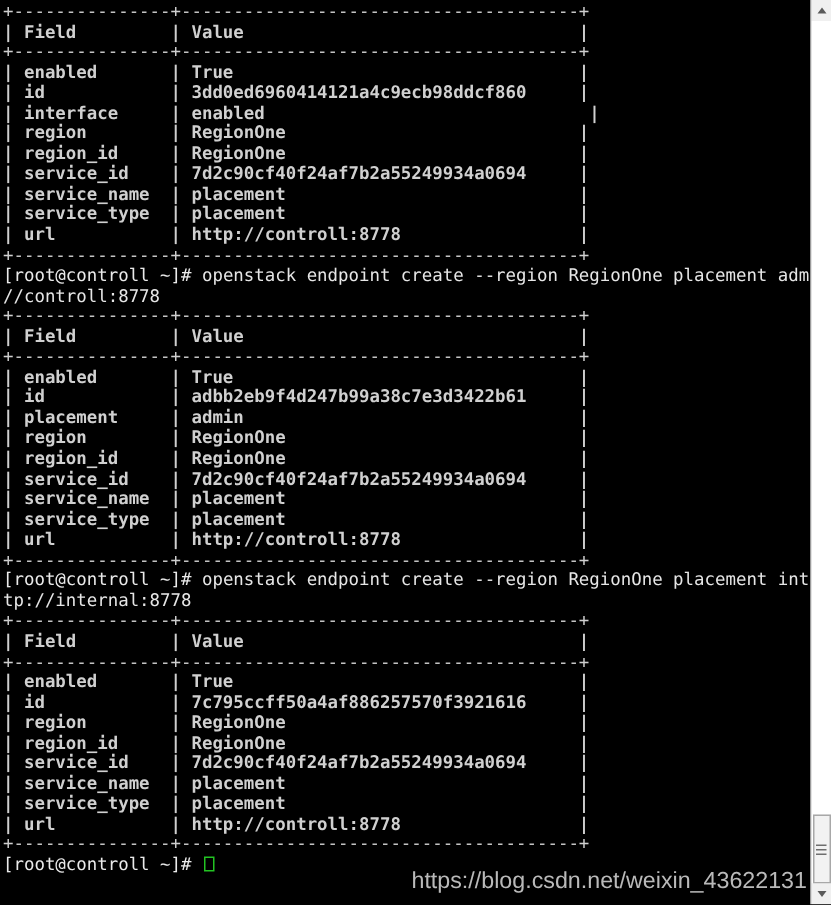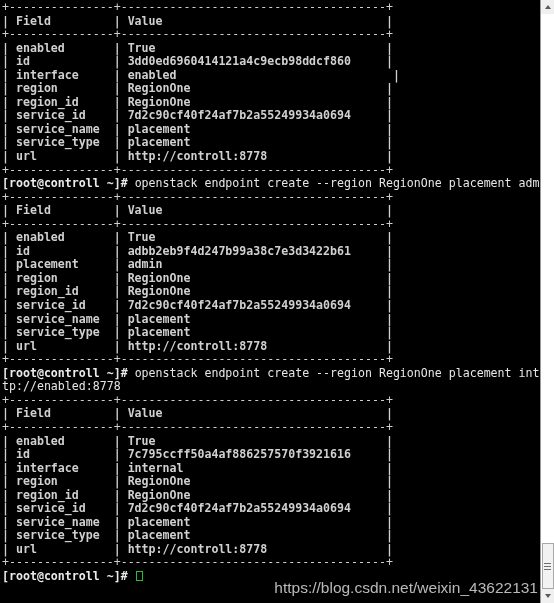--- a/index.html
+++ b/index.html
@@ -50,21 +50,21 @@
     color: #cfcfcf;
   }
   
   .tcell {
     color: #d0d0d0;
     font-weight: bold;
   }
   
   .prompt {
     color: #eaeaea;
-    font-weight: bold;
+    font-weight: normal;
   }
   .cmd {
     color: #e6e6e6;
   }
 
   
   .cursor {
     display: inline-block;
     width: 7px;
     height: 10px;
@@ -163,41 +163,41 @@
       <div class="line"><span class="tcell">| id            | 3dd0ed6960414121a4c9ecb98ddcf860     |</span></div>
       <div class="line"><span class="tcell">| interface     | enabled                               |</span></div>
       <div class="line"><span class="tcell">| region        | RegionOne                            |</span></div>
       <div class="line"><span class="tcell">| region_id     | RegionOne                            |</span></div>
       <div class="line"><span class="tcell">| service_id    | 7d2c90cf40f24af7b2a55249934a0694     |</span></div>
       <div class="line"><span class="tcell">| service_name  | placement                            |</span></div>
       <div class="line"><span class="tcell">| service_type  | placement                            |</span></div>
       <div class="line"><span class="tcell">| url           | http://controll:8778                 |</span></div>
       <div class="line"><span class="rule">+---------------+--------------------------------------+</span></div>
       <div class="line"><span class="prompt">[root@controll ~]# </span><span class="cmd">openstack endpoint create --region RegionOne placement admin http:</span></div>
+      <div class="line"><span class="cmd">//controll:8778</span></div>
       <div class="line"><span class="rule">+---------------+--------------------------------------+</span></div>
       <div class="line"><span class="tcell">| Field         | Value                                |</span></div>
       <div class="line"><span class="rule">+---------------+--------------------------------------+</span></div>
       <div class="line"><span class="tcell">| enabled       | True                                 |</span></div>
       <div class="line"><span class="tcell">| id            | adbb2eb9f4d247b99a38c7e3d3422b61     |</span></div>
       <div class="line"><span class="tcell">| placement     | admin                                |</span></div>
       <div class="line"><span class="tcell">| region        | RegionOne                            |</span></div>
       <div class="line"><span class="tcell">| region_id     | RegionOne                            |</span></div>
       <div class="line"><span class="tcell">| service_id    | 7d2c90cf40f24af7b2a55249934a0694     |</span></div>
       <div class="line"><span class="tcell">| service_name  | placement                            |</span></div>
       <div class="line"><span class="tcell">| service_type  | placement                            |</span></div>
       <div class="line"><span class="tcell">| url           | http://controll:8778                 |</span></div>
       <div class="line"><span class="rule">+---------------+--------------------------------------+</span></div>
       <div class="line"><span class="prompt">[root@controll ~]# </span><span class="cmd">openstack endpoint create --region RegionOne placement internal ht</span></div>
-      <div class="line"><span class="cmd">tp://enabled:8778</span></div>
+      <div class="line"><span class="cmd">tp://internal:8778</span></div>
       <div class="line"><span class="rule">+---------------+--------------------------------------+</span></div>
       <div class="line"><span class="tcell">| Field         | Value                                |</span></div>
       <div class="line"><span class="rule">+---------------+--------------------------------------+</span></div>
       <div class="line"><span class="tcell">| enabled       | True                                 |</span></div>
       <div class="line"><span class="tcell">| id            | 7c795ccff50a4af886257570f3921616     |</span></div>
-      <div class="line"><span class="tcell">| interface     | internal                             |</span></div>
       <div class="line"><span class="tcell">| region        | RegionOne                            |</span></div>
       <div class="line"><span class="tcell">| region_id     | RegionOne                            |</span></div>
       <div class="line"><span class="tcell">| service_id    | 7d2c90cf40f24af7b2a55249934a0694     |</span></div>
       <div class="line"><span class="tcell">| service_name  | placement                            |</span></div>
       <div class="line"><span class="tcell">| service_type  | placement                            |</span></div>
       <div class="line"><span class="tcell">| url           | http://controll:8778                 |</span></div>
       <div class="line"><span class="rule">+---------------+--------------------------------------+</span></div>
       <div class="line"><span class="prompt">[root@controll ~]# </span><span class="cursor"></span></div>
     </div>
 

